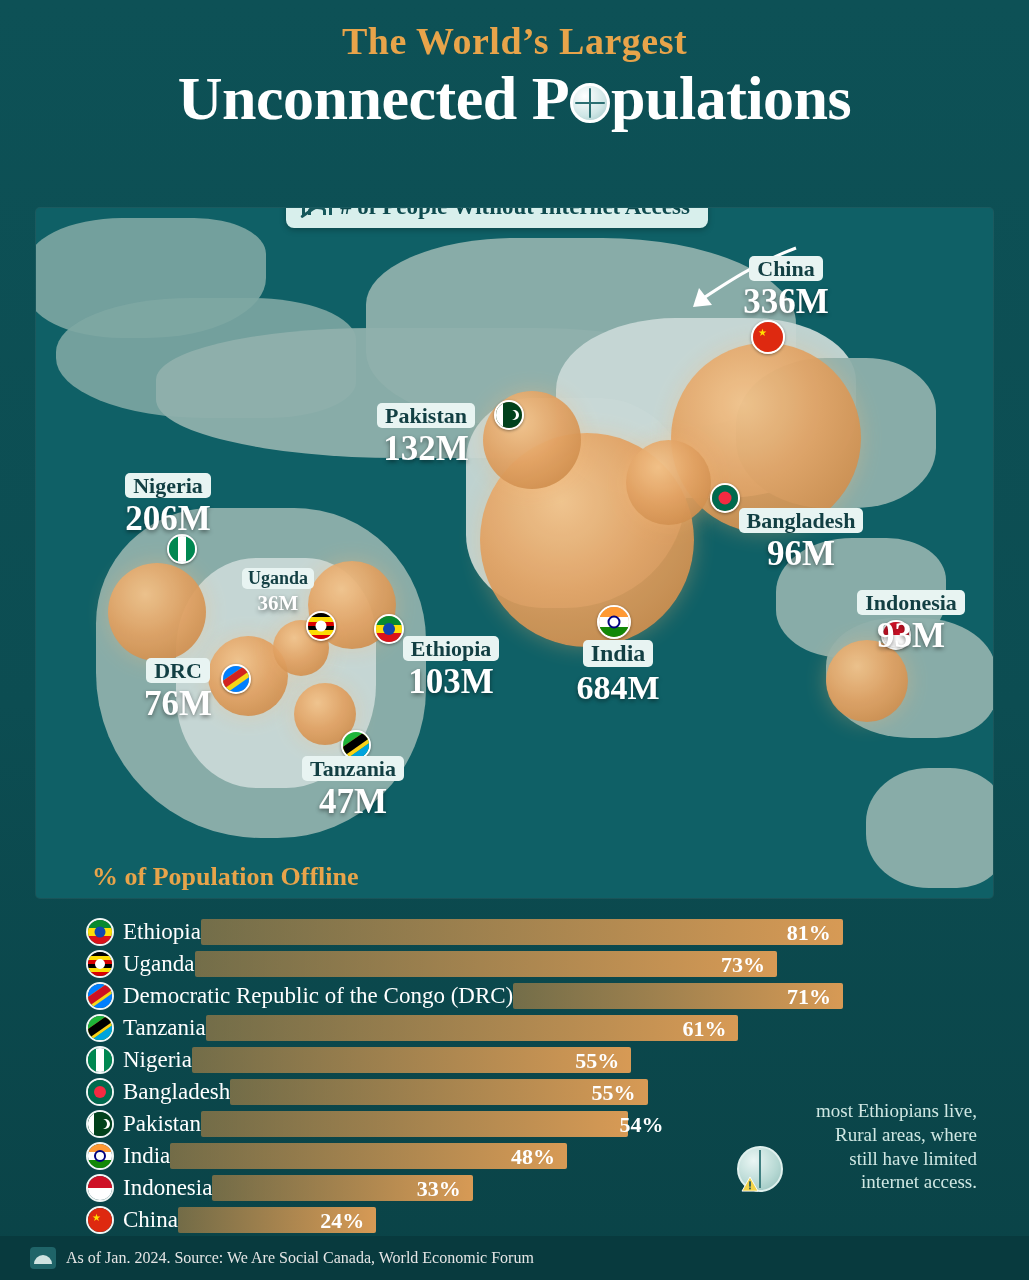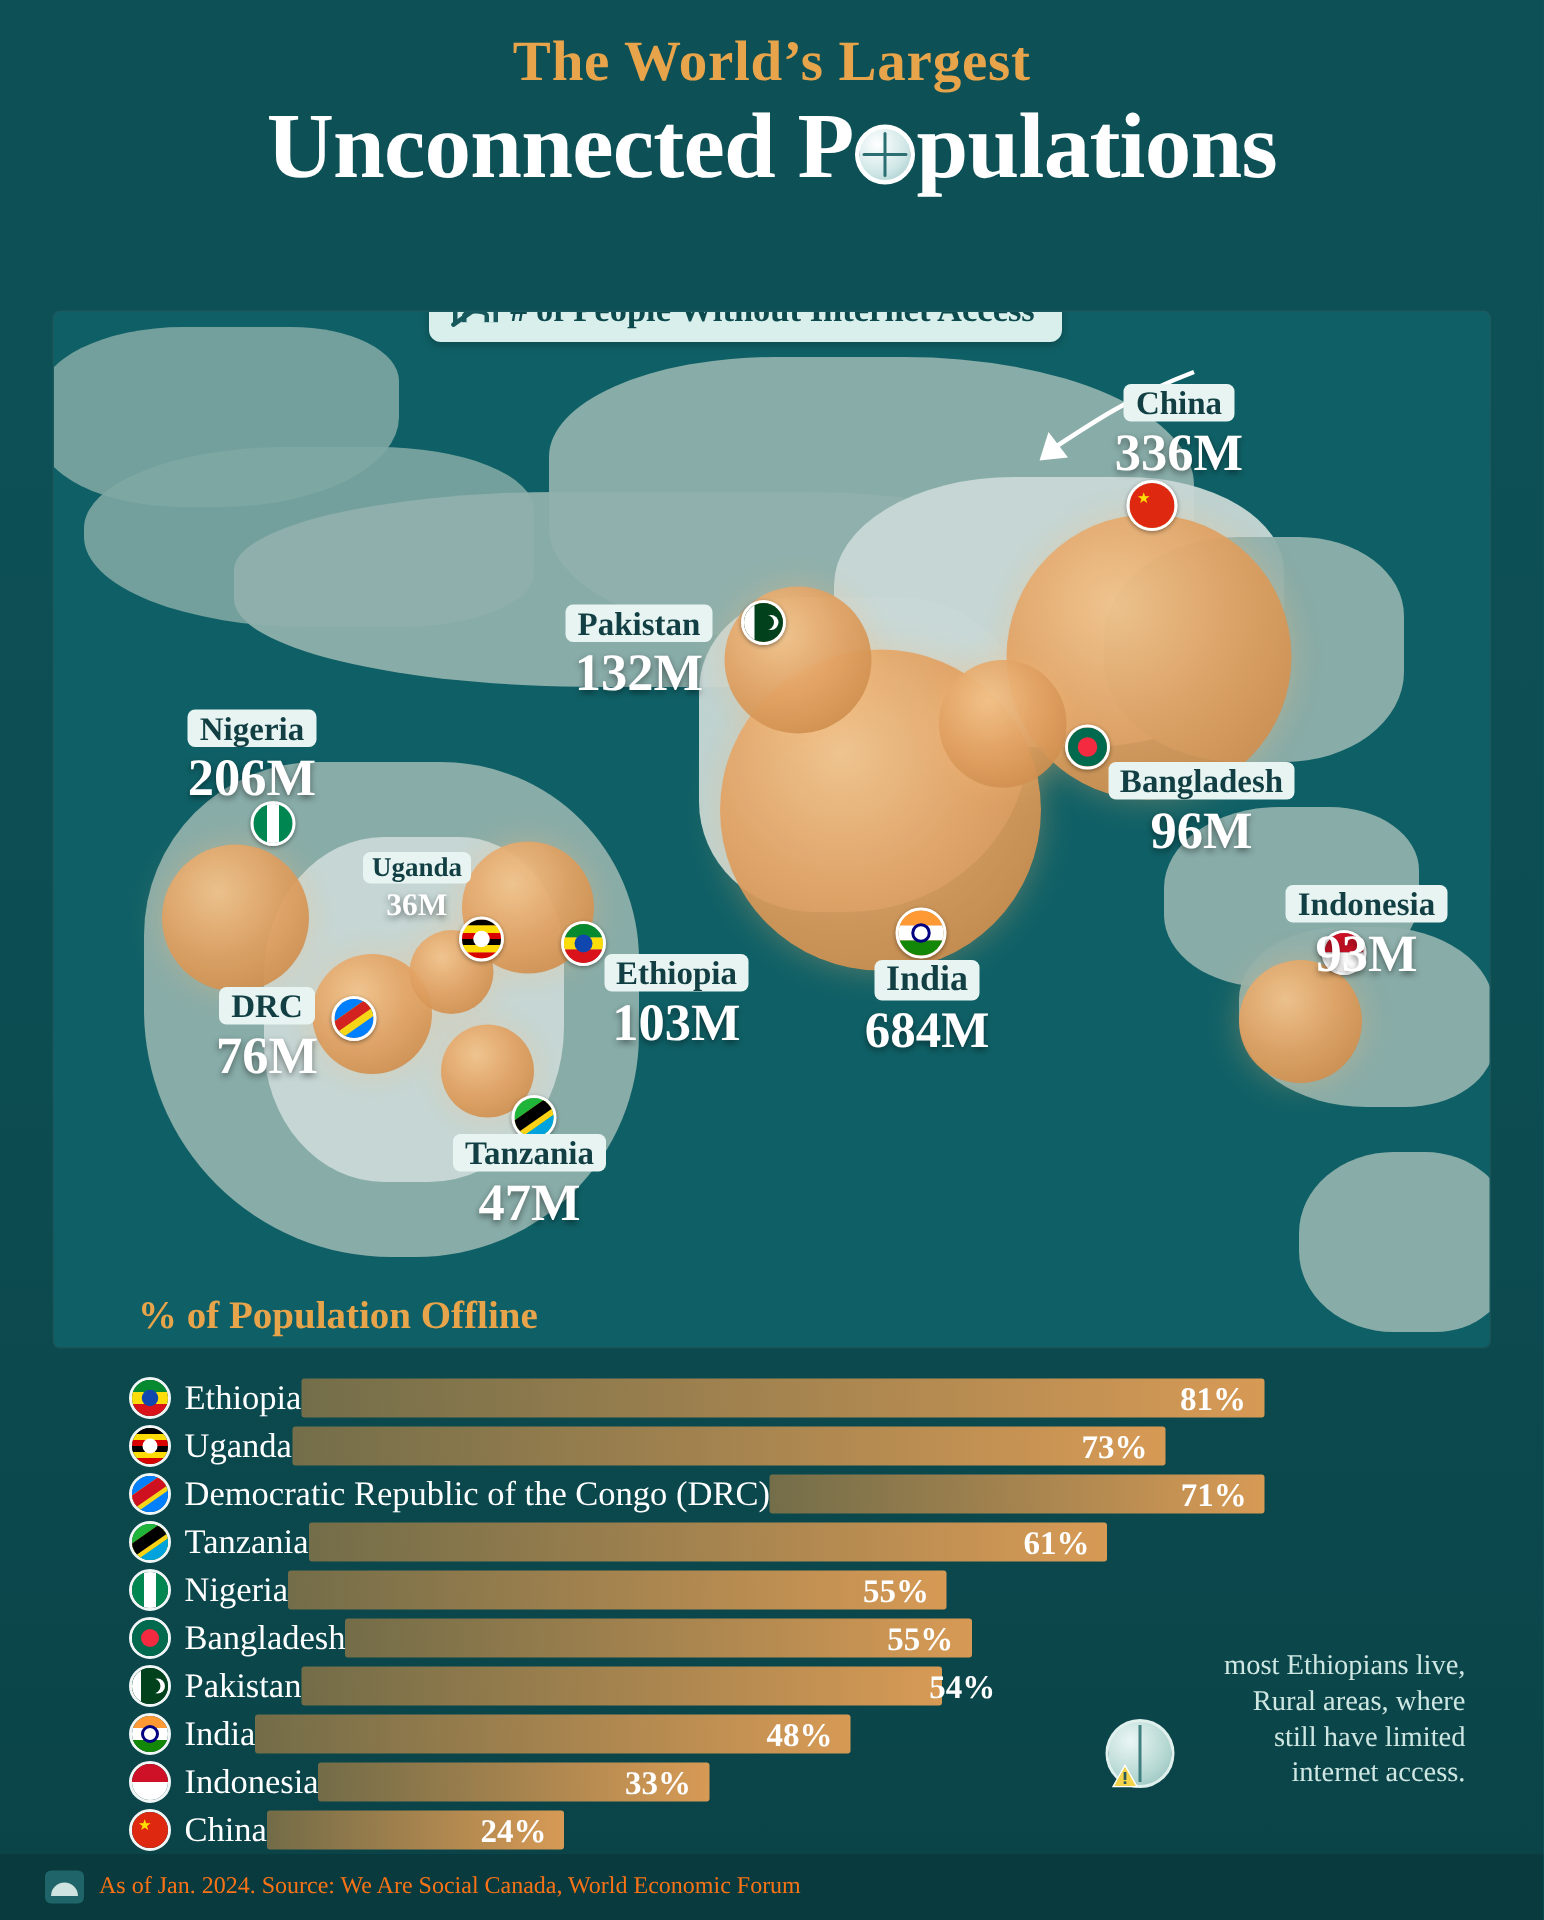--- a/index.html
+++ b/index.html
@@ -119,21 +119,21 @@
     content:"";position:absolute;left:50%;top:2px;bottom:2px;width:2px;margin-left:-1px;background:#3f7f80;
   }
   .warn{position:absolute;left:2px;bottom:-2px;width:18px;height:16px;}
 
   .footer{
     position:absolute;left:0;bottom:0;width:1029px;height:44px;
     background:#083a3e;display:flex;align-items:center;gap:10px;padding-left:30px;
   }
   .footer .logo{width:26px;height:22px;border-radius:4px;background:#1f6468;position:relative;}
   .footer .logo::after{content:"";position:absolute;left:4px;bottom:5px;width:18px;height:9px;border-radius:9px 9px 0 0;background:#cfe3e1;}
-  .footer .txt{color:#f97316;font-size:16px;}
+  .footer .txt{color:#e5e5e5;font-size:16px;}
 
   
   .f-stripes-v{position:absolute;inset:0;display:flex;}
   .f-stripes-v>span{flex:1;height:100%;}
   .f-stripes-h{position:absolute;inset:0;display:flex;flex-direction:column;}
   .f-stripes-h>span{flex:1;width:100%;}
   .f-solid{position:absolute;inset:0;}
   .f-dot{position:absolute;left:50%;top:50%;transform:translate(-50%,-50%);border-radius:50%;}
   .f-star{position:absolute;color:#ffdf00;font-size:10px;line-height:1;}
   .f-diag{position:absolute;inset:-20%;transform:rotate(-35deg);}

